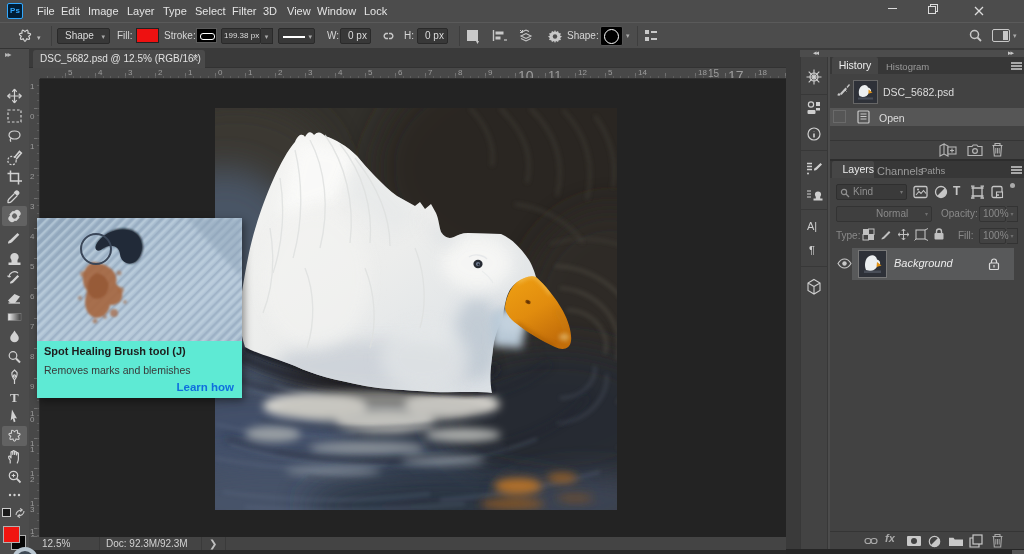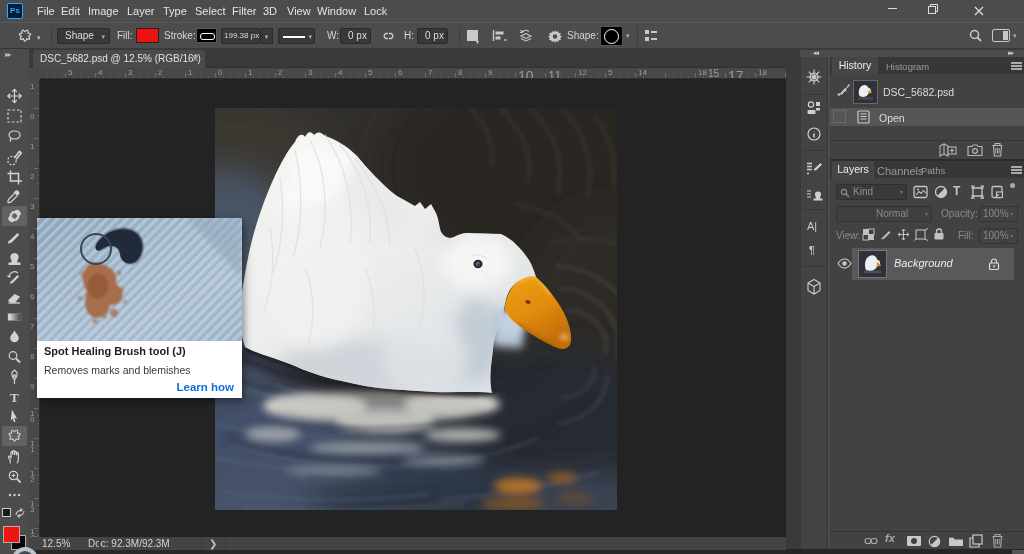--- a/index.html
+++ b/index.html
@@ -259,21 +259,21 @@
   <div class="abs" style="left:1px;top:362px;color:#9c9c9c;font-size:8px;line-height:6px;width:6px;">1<br>1</div>
   <div class="abs" style="left:1px;top:392px;color:#9c9c9c;font-size:8px;line-height:6px;width:6px;">1<br>2</div>
   <div class="abs" style="left:1px;top:422px;color:#9c9c9c;font-size:8px;line-height:6px;width:6px;">1<br>3</div>
   <div class="abs" style="left:1px;top:450px;color:#9c9c9c;font-size:8px;line-height:6px;width:6px;">1<br>4</div>
   </div>
 
   <div class="abs" id="pasteboard" style="left:11px;top:31px;width:746px;height:458px;background:#232323;"></div>
 
   <div class="abs" style="left:0;top:489px;width:757px;height:13px;background:#444;color:#d2d2d2;font-size:10px;">
     <span class="abs" style="left:13px;top:1px;">12.5%</span>
-    <span class="abs" style="left:59px;top:1px;">Doc: 92.3M/92.3M</span>
+    <span class="abs" style="left:77px;top:1px;">Doc: 92.3M/92.3M</span>
     <span class="abs" style="left:180px;top:1px;color:#c0c0c0;">❯</span>
     <div class="abs" style="left:70px;top:0;width:1px;height:13px;background:#3a3a3a;"></div>
     <div class="abs" style="left:172px;top:0;width:1px;height:13px;background:#3a3a3a;"></div>
     <div class="abs" style="left:196px;top:0;width:1px;height:13px;background:#3a3a3a;"></div>
   </div>
   <div class="abs" style="left:0;top:502px;width:757px;height:4px;background:#282828;"></div>
 </div>
 
 <div class="abs" id="photo" style="left:215px;top:108px;width:402px;height:402px;">
 <svg width="402" height="402" viewBox="0 0 402 402">
@@ -551,21 +551,21 @@
     <path d="M1 2.5 h4 l1.2 -1.5 h3.6 L11 2.5 h4 v9 H1 Z" fill="none" stroke="#b5b5b5" stroke-width="1.2"></path>
     <circle cx="8" cy="7" r="2.4" fill="none" stroke="#b5b5b5" stroke-width="1.2"></circle>
   </svg>
   <svg class="abs" style="left:161px;top:85px;" width="13" height="15" viewBox="0 0 13 15">
     <path d="M1.5 3.5 h10 M4 3.5 v-2 h5 v2 M2.5 3.5 l.8 10.5 h6.4 l.8 -10.5" fill="none" stroke="#b5b5b5" stroke-width="1.1"></path>
     <path d="M4.8 6 v5.5 M6.5 6 v5.5 M8.2 6 v5.5" stroke="#b5b5b5" stroke-width=".9"></path>
   </svg>
   <div class="abs" style="left:0;top:102px;width:194px;height:2px;background:#2d2d2d;"></div>
 
   <div class="abs" style="left:0;top:104px;width:194px;height:17px;background:#373737;"></div>
-  <div class="abs" style="left:2px;top:104px;width:42px;height:17px;background:#464646;border-radius:2px 2px 0 0;color:#ececec;font-size:10.5px;line-height:17px;text-align:center;">Layers</div>
+  <div class="abs" style="left:2px;top:104px;width:42px;height:17px;background:#464646;border-radius:2px 2px 0 0;color:#ececec;font-size:10.5px;line-height:17px;text-align:right;">Layers</div>
   <span class="abs" style="left:47px;top:108px;color:#9a9a9a;font-size:11px;">Channels</span>
   <span class="abs" style="left:91px;top:108px;color:#9a9a9a;font-size:9.5px;">Paths</span>
   <div class="abs" style="left:181px;top:109px;width:11px;height:1.5px;background:#a9a9a9;box-shadow:0 3px 0 #a9a9a9,0 6px 0 #a9a9a9;"></div>
 
   <div class="abs" style="left:6px;top:127px;width:71px;height:16px;background:#3a3a3a;border:1px solid #2f2f2f;border-radius:2px;box-sizing:border-box;">
     <svg style="position:absolute;left:3px;top:3px;" width="10" height="10" viewBox="0 0 10 10">
         <circle cx="4" cy="4" r="2.6" fill="none" stroke="#909090" stroke-width="1.2"></circle>
         <path d="M6 6 L9 9" stroke="#909090" stroke-width="1.3"></path>
       </svg>
     <span style="position:absolute;left:16px;top:1px;color:#909090;font-size:10px;">Kind</span>
@@ -595,21 +595,21 @@
   <div class="abs" style="left:6px;top:149px;width:96px;height:16px;background:#3f3f3f;border:1px solid #333;border-radius:2px;box-sizing:border-box;">
     <span style="position:absolute;left:6px;top:1px;color:#8a8a8a;font-size:10px;margin-left:33px;">Normal</span>
     <span style="position:absolute;right:3px;top:3px;color:#6f6f6f;font-size:6px;">▾</span>
   </div>
   <span class="abs" style="left:111px;top:151px;color:#8a8a8a;font-size:10px;">Opacity:</span>
   <div class="abs" style="left:149px;top:149px;width:27px;height:16px;background:#424242;border:1px solid #333;border-radius:2px;box-sizing:border-box;color:#8a8a8a;font-size:10px;">
       <span style="position:absolute;left:3px;top:1px;">100%</span>
     </div>
   <div class="abs" style="left:177px;top:149px;width:11px;height:16px;border:1px solid #333;border-left:none;box-sizing:border-box;color:#6f6f6f;font-size:6px;text-align:center;line-height:15px;">▾</div>
 
-  <span class="abs" style="left:6px;top:173px;color:#8a8a8a;font-size:10px;">View:</span>
+  <span class="abs" style="left:6px;top:173px;color:#8a8a8a;font-size:10px;">Type:</span>
   <svg class="abs" style="left:32px;top:171px;" width="13" height="13" viewBox="0 0 13 13">
       <rect x="1" y="1" width="5.5" height="5.5" fill="#c0c0c0"></rect>
       <rect x="6.5" y="6.5" width="5.5" height="5.5" fill="#c0c0c0"></rect>
       <rect x="6.5" y="1" width="5.5" height="5.5" fill="none" stroke="#c0c0c0" stroke-width="1"></rect>
       <rect x="1" y="6.5" width="5.5" height="5.5" fill="none" stroke="#c0c0c0" stroke-width="1"></rect>
     </svg>
   <svg class="abs" style="left:50px;top:171px;" width="13" height="13" viewBox="0 0 13 13">
       <path d="M1.5 11.5 c0 -1.4 .5 -2.2 1.6 -2.6 L9 3 l1.4 1.4 -5.7 5.8 c-.8 .8 -1.9 1.1 -3.2 1.3 Z" fill="#c0c0c0"></path>
     </svg>
   <svg class="abs" style="left:67px;top:171px;" width="13" height="13" viewBox="0 0 13 13">
@@ -674,21 +674,21 @@
       <path d="M1.5 3.5 h10 M4 3.5 v-2 h5 v2 M2.5 3.5 l.8 10.5 h6.4 l.8 -10.5" fill="none" stroke="#a8a8a8" stroke-width="1.1"></path>
       <path d="M4.8 6 v5.5 M6.5 6 v5.5 M8.2 6 v5.5" stroke="#a8a8a8" stroke-width=".9"></path>
     </svg>
 </div>
 
 <div class="abs" style="left:786px;top:549px;width:238px;height:5px;background:#262626;"></div>
 <div class="abs" style="left:1012px;top:550px;width:12px;height:4px;background:#555;"></div>
 
 <div class="abs" style="left:12px;top:547px;width:26px;height:26px;border-radius:50%;border:4px solid #b9c6d0;background:#3f4a55;box-sizing:border-box;"></div>
 
-<div class="abs" id="tooltip" style="left:37px;top:218px;width:205px;height:180px;background:#ffffff;box-shadow:2px 3px 8px rgba(0,0,0,.45);">
+<div class="abs" id="tooltip" style="left:37px;top:218px;width:205px;height:180px;background:#5eead4;box-shadow:2px 3px 8px rgba(0,0,0,.45);">
   <div class="abs" style="left:0;top:0;width:205px;height:123px;overflow:hidden;">
     <svg width="205" height="123" viewBox="0 0 205 123">
       <defs>
         <linearGradient id="den" x1="0" y1="0" x2="1" y2="1">
           <stop offset="0" stop-color="#90a7bc"></stop>
             <stop offset=".35" stop-color="#a7bccf"></stop>
           <stop offset=".7" stop-color="#b3c6d8"></stop>
             <stop offset="1" stop-color="#a5bacd"></stop>
         </linearGradient>
         <filter id="tb2" x="-40%" y="-40%" width="180%" height="180%">

